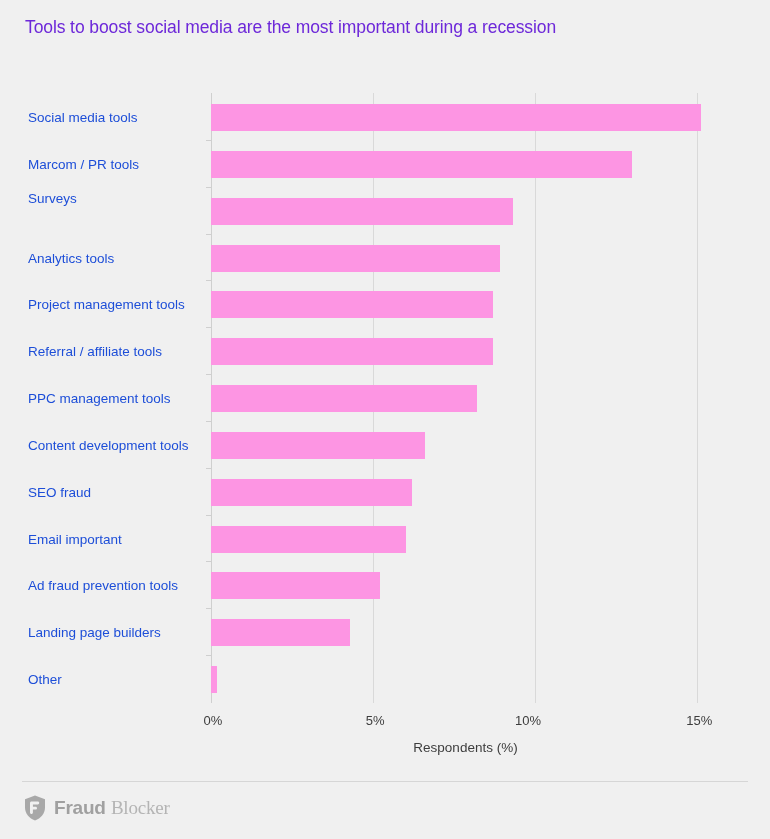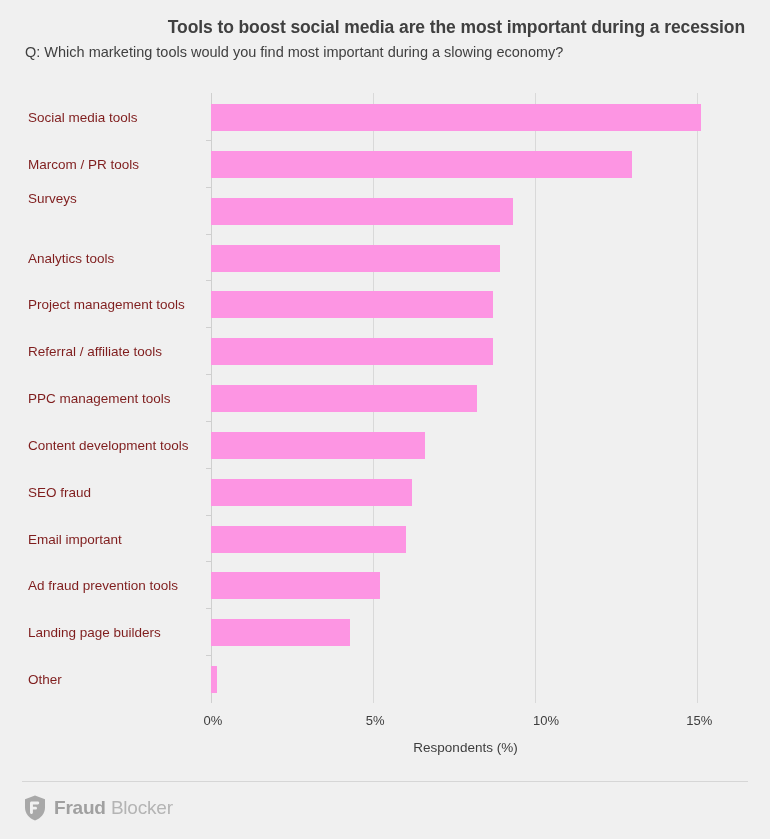--- a/index.html
+++ b/index.html
@@ -23,26 +23,25 @@
 
   
   .header {
     position: absolute;
     left: 25px;
     top: 16px;
     width: 720px;
   }
   .chart-title {
     font-size: 17.5px;
-    font-weight: bold;
-    color: #404040;
+    font-weight: normal;
+    color: #6d28d9;
     letter-spacing: -0.1px;
     line-height: 22px;
     margin: 0;
-    text-align: right;
   }
   .chart-subtitle {
     font-size: 14.5px;
     font-weight: normal;
     color: #3f3f3f;
     line-height: 20px;
     margin: 4px 0 0 0;
   }
 
   
@@ -101,21 +100,21 @@
     top: 93px;
     width: 196px;
     height: 610px;
   }
   .ylabel {
     position: absolute;
     right: 0;
     left: 28px;
     text-align: left;
     font-size: 13.5px;
-    color: #7f1d1d;
+    color: #1d4ed8;
     white-space: nowrap;
   }
 
   .xticklabel {
     position: absolute;
     top: 713px;
     font-size: 13px;
     color: #3d3d3d;
     transform: translateX(-50%);
     white-space: nowrap;
@@ -158,41 +157,41 @@
     letter-spacing: -0.2px;
     line-height: 22px;
   }
   .brand-text b {
     font-weight: bold;
     color: #a0a0a0;
   }
   .brand-text span {
     font-weight: normal;
     color: #b4b4b4;
+    font-family: Liberation Serif, serif;
   }
   .sources {
     position: absolute;
     right: 24px;
     top: 793px;
     width: 430px;
     text-align: right;
     font-size: 11.5px;
     color: #b2b2b2;
     line-height: 15px;
     letter-spacing: 0.05px;
   }
 </style>
 </head>
 <body>
 
 <div id="root">
 
   <div class="header">
     <div class="chart-title">Tools to boost social media are the most important during a recession</div>
-    <div class="chart-subtitle">Q: Which marketing tools would you find most important during a slowing economy?</div>
   </div>
 
   <div class="plot-wrap">
     <div class="axis-line"></div>
     <div id="gridlines">
         <div class="gridline" style="left: 373.102px;"></div>
         <div class="gridline" style="left: 535.204px;"></div>
         <div class="gridline" style="left: 697.306px;"></div>
       </div>
     <div id="tickmarks">
@@ -261,21 +260,21 @@
         <div class="ylabel" style="top: 344.923px;">Content development tools</div>
         <div class="ylabel" style="top: 391.769px;">SEO fraud</div>
         <div class="ylabel" style="top: 438.615px;">Email important</div>
         <div class="ylabel" style="top: 485.462px;">Ad fraud prevention tools</div>
         <div class="ylabel" style="top: 532.308px;">Landing page builders</div>
         <div class="ylabel" style="top: 579.154px;">Other</div>
       </div>
     <div id="xticklabels">
         <div class="xticklabel" style="left: 213px;">0%</div>
         <div class="xticklabel" style="left: 375.102px;">5%</div>
-        <div class="xticklabel" style="left: 546px;">10%</div>
+        <div class="xticklabel" style="left: 528px;">10%</div>
         <div class="xticklabel" style="left: 699.306px;">15%</div>
       </div>
     <div class="xaxis-title">Respondents (%)</div>
   </div>
 
   <div class="footer-rule"></div>
 
   <div class="brand">
     <span>
       <svg class="brand-shield" viewBox="0 0 22 26" xmlns="http://www.w3.org/2000/svg">

